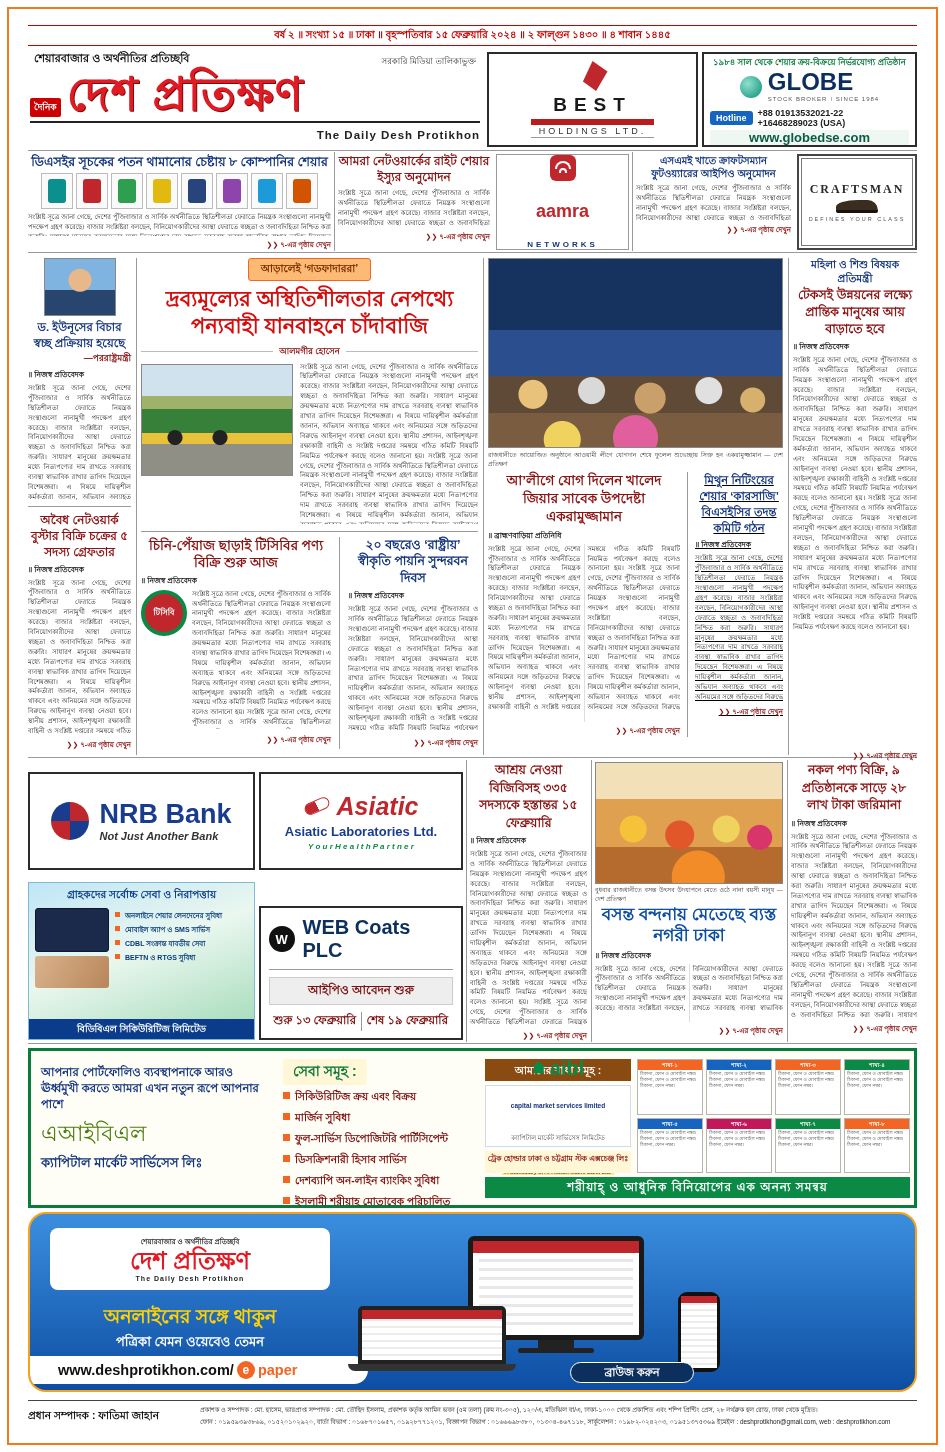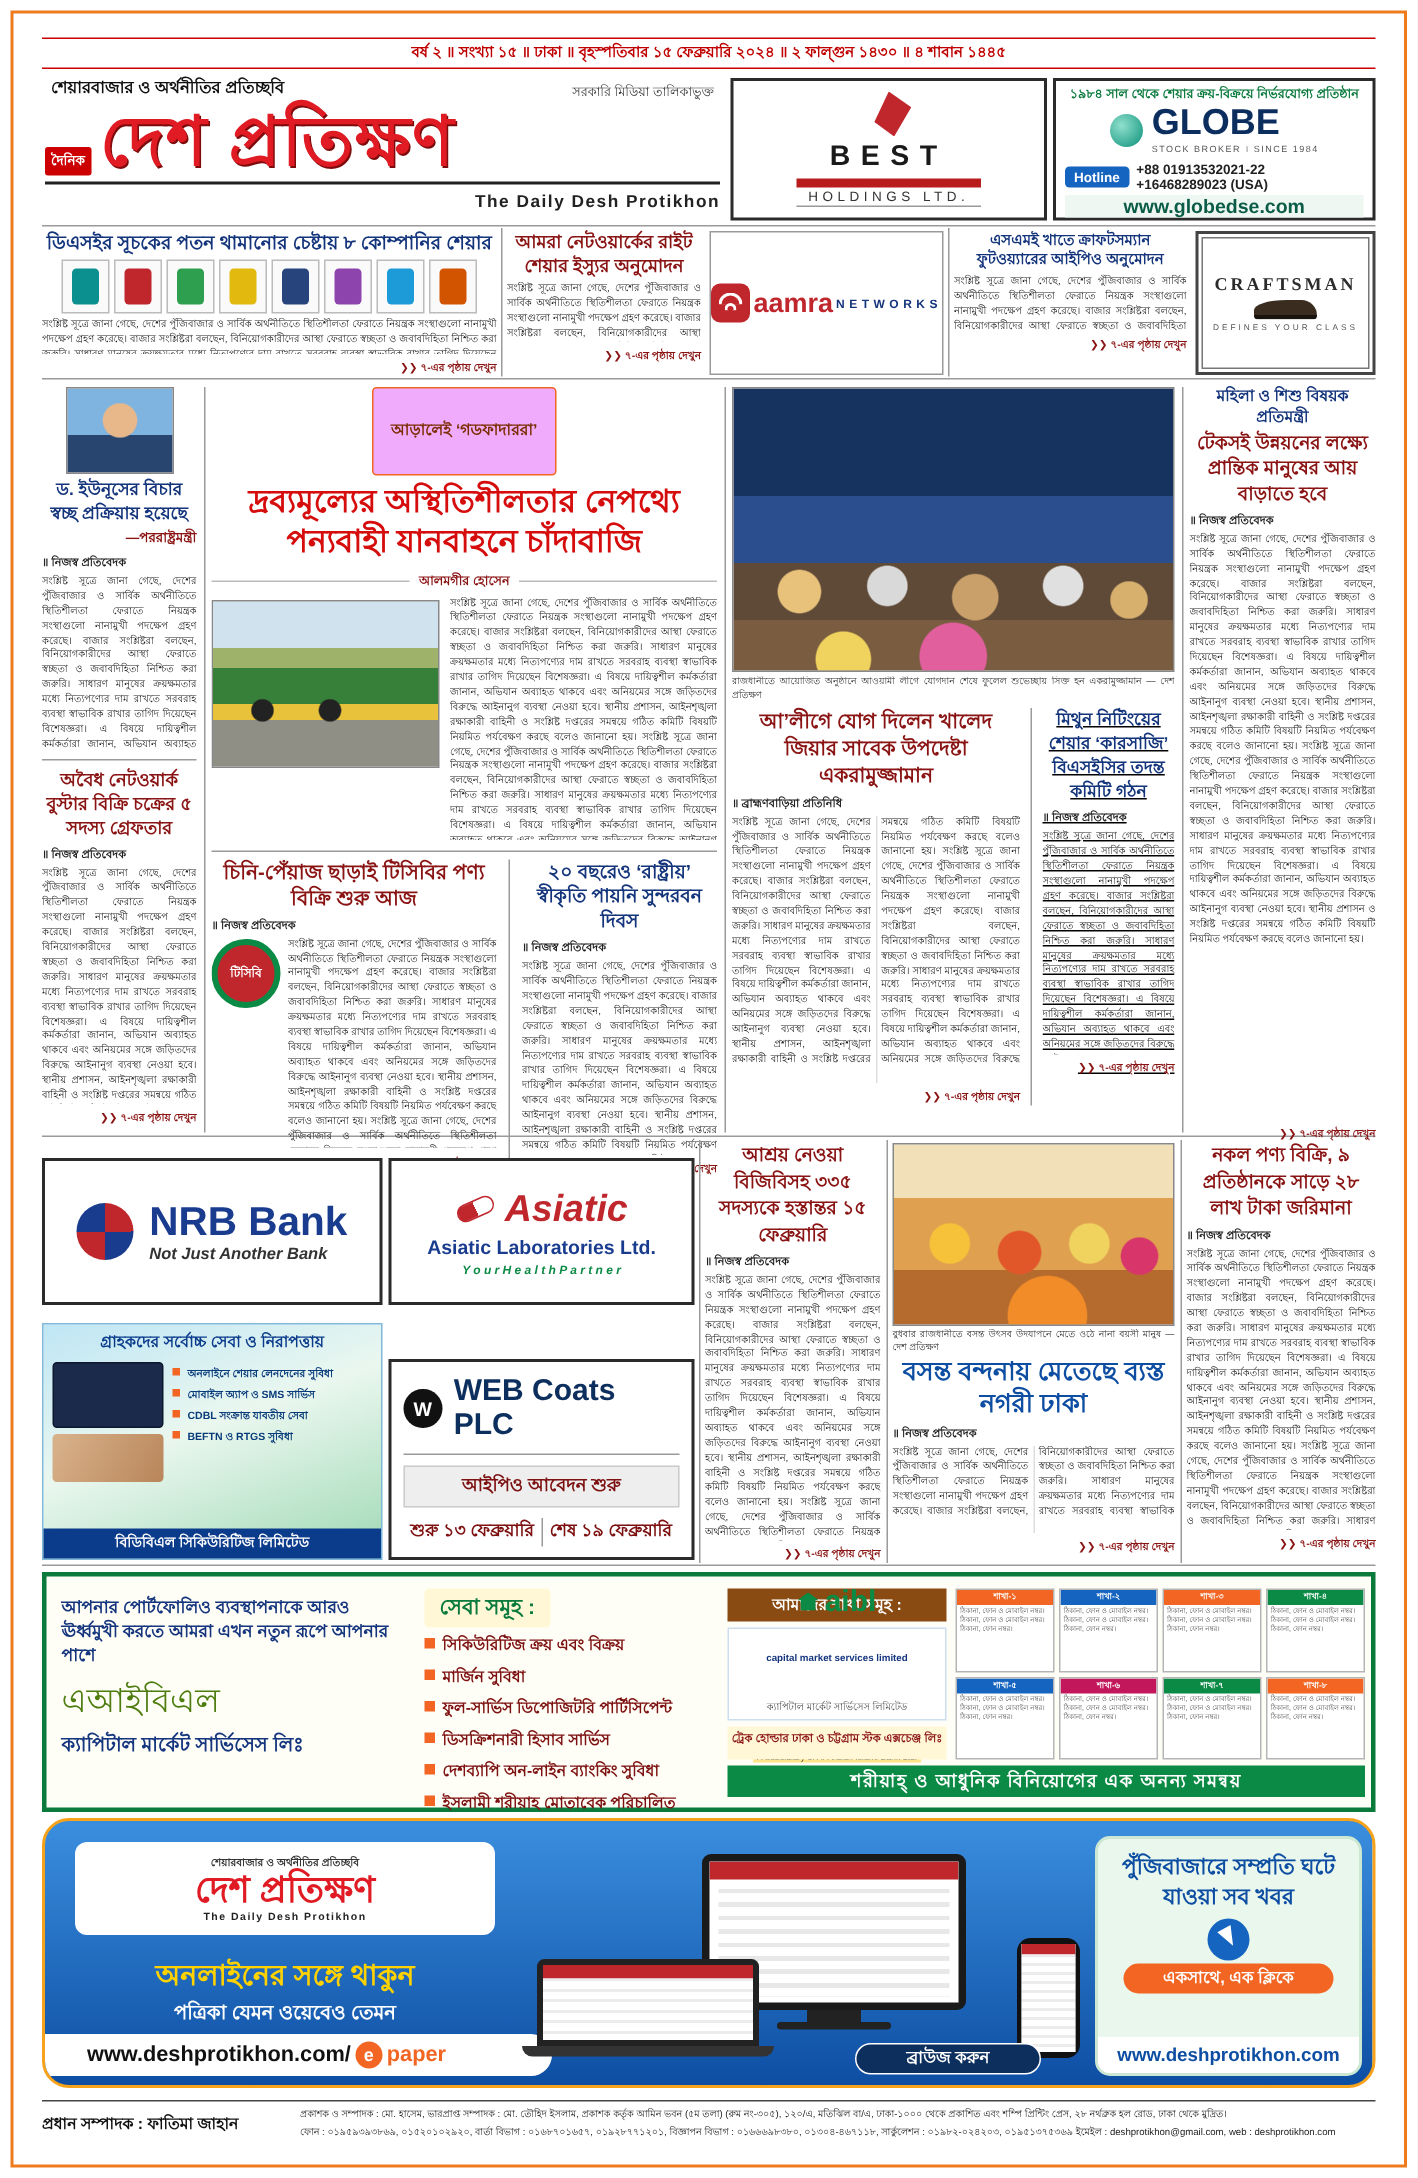--- a/index.html
+++ b/index.html
@@ -9,22 +9,22 @@
   .frame { inset:7px; border:2.5px solid #ee7c1e; pointer-events:none; }
   .hrule { height:1px; background:#9a9a9a; }
   .vrule { width:1px; background:#9a9a9a; }
   .body-sim { font-size:6.6px; line-height:1.5; text-align:justify; color:#1c1c1c; overflow:hidden; }
   .two-col { column-count:2; column-gap:7px; column-rule:1px solid #ddd; }
   .byline { font-size:7.5px; font-weight:bold; color:#222; margin:3px 0 2px; }
   .foot7 { font-size:7px; font-weight:bold; color:#8a1313; text-align:right; margin-top:3px; }
   .hl-red { color:#d60d0d; font-weight:bold; text-align:center; }
   .hl-maroon { color:#8a1313; font-weight:bold; text-align:center; }
   .hl-blue { color:#14357c; font-weight:bold; text-align:center; }
-  .kicker { display:table; margin:0 auto 4px; background:#f0abfc; border:1px solid #f26522; color:#7b2d00;
-            font-size:10.5px; font-weight:bold; padding:20px 12px; border-radius:3px; }
+  .kicker { display:table; margin:0 auto 4px; background:#fdba74; border:1px solid #f26522; color:#7b2d00;
+            font-size:10.5px; font-weight:bold; padding:2px 12px; border-radius:3px; }
   .caption { font-size:6.2px; line-height:1.4; color:#333; text-align:justify; }
   
   .ph { position:relative; overflow:hidden; border:1px solid #888; }
   .ph-event { background:
       radial-gradient(circle at 15% 72%, #e8c27a 0 14px, transparent 15px),
       radial-gradient(circle at 35% 70%, #d9d9d9 0 13px, transparent 14px),
       radial-gradient(circle at 55% 74%, #caa06a 0 15px, transparent 16px),
       radial-gradient(circle at 75% 70%, #e0e0e0 0 13px, transparent 14px),
       radial-gradient(circle at 90% 75%, #d8b06e 0 12px, transparent 13px),
       radial-gradient(circle at 50% 95%, #e25f9e 0 22px, transparent 23px),
@@ -146,21 +146,21 @@
     <div class="body-sim" style="height:24px;">সংশ্লিষ্ট সূত্রে জানা গেছে, দেশের পুঁজিবাজার ও সার্বিক অর্থনীতিতে স্থিতিশীলতা ফেরাতে নিয়ন্ত্রক সংস্থাগুলো নানামুখী পদক্ষেপ গ্রহণ করেছে। বাজার সংশ্লিষ্টরা বলছেন, বিনিয়োগকারীদের আস্থা ফেরাতে স্বচ্ছতা ও জবাবদিহিতা নিশ্চিত করা জরুরি। সাধারণ মানুষের ক্রয়ক্ষমতার মধ্যে নিত্যপণ্যের দাম রাখতে সরবরাহ ব্যবস্থা স্বাভাবিক রাখার তাগিদ দিয়েছেন বিশেষজ্ঞরা। এ বিষয়ে দায়িত্বশীল কর্মকর্তারা জানান, অভিযান অব্যাহত থাকবে এবং অনিয়মের সঙ্গে জড়িতদের বিরুদ্ধে আইনানুগ ব্যবস্থা নেওয়া হবে। স্থানীয় প্রশাসন, আইনশৃঙ্খলা রক্ষাকারী বাহিনী ও সংশ্লিষ্ট দপ্তরের সমন্বয়ে গঠিত কমিটি বিষয়টি নিয়মিত পর্যবেক্ষণ করছে বলেও জানানো হয়। সংশ্লিষ্ট সূত্রে জানা গেছে, দেশের পুঁজিবাজার ও সার্বিক অর্থনীতিতে স্থিতিশীলতা ফেরাতে নিয়ন্ত্রক সংস্থাগুলো নানামুখী পদক্ষেপ গ্রহণ করেছে। বাজার সংশ্লিষ্টরা বলছেন, বিনিয়োগকারীদের আস্থা ফেরাতে স্বচ্ছতা ও জবাবদিহিতা নিশ্চিত করা জরুরি। সাধারণ মানুষের ক্রয়ক্ষমতার মধ্যে নিত্যপণ্যের দাম রাখতে সরবরাহ ব্যবস্থা স্বাভাবিক রাখার তাগিদ দিয়েছেন বিশেষজ্ঞরা। এ বিষয়ে দায়িত্বশীল কর্মকর্তারা জানান, অভিযান অব্যাহত থাকবে এবং অনিয়মের সঙ্গে জড়িতদের বিরুদ্ধে আইনানুগ ব্যবস্থা নেওয়া হবে। স্থানীয় প্রশাসন ও সংশ্লিষ্ট দপ্তরের সমন্বয়ে গঠিত কমিটি বিষয়টি নিয়মিত পর্যবেক্ষণ করছে বলেও জানানো হয়।</div>
     <div class="foot7">❯❯ ৭-এর পৃষ্ঠায় দেখুন</div>
   </div>
 
   <div class="abs" style="left:338px;top:154px;width:291px;height:96px;display:flex;gap:6px;">
     <div style="width:152px;">
       <div class="hl-maroon" style="font-size:12px;line-height:1.3;">আমরা নেটওয়ার্কের রাইট শেয়ার ইস্যুর অনুমোদন</div>
       <div class="body-sim" style="height:40px;margin-top:3px;">সংশ্লিষ্ট সূত্রে জানা গেছে, দেশের পুঁজিবাজার ও সার্বিক অর্থনীতিতে স্থিতিশীলতা ফেরাতে নিয়ন্ত্রক সংস্থাগুলো নানামুখী পদক্ষেপ গ্রহণ করেছে। বাজার সংশ্লিষ্টরা বলছেন, বিনিয়োগকারীদের আস্থা ফেরাতে স্বচ্ছতা ও জবাবদিহিতা নিশ্চিত করা জরুরি। সাধারণ মানুষের ক্রয়ক্ষমতার মধ্যে নিত্যপণ্যের দাম রাখতে সরবরাহ ব্যবস্থা স্বাভাবিক রাখার তাগিদ দিয়েছেন বিশেষজ্ঞরা। এ বিষয়ে দায়িত্বশীল কর্মকর্তারা জানান, অভিযান অব্যাহত থাকবে এবং অনিয়মের সঙ্গে জড়িতদের বিরুদ্ধে আইনানুগ ব্যবস্থা নেওয়া হবে। স্থানীয় প্রশাসন, আইনশৃঙ্খলা রক্ষাকারী বাহিনী ও সংশ্লিষ্ট দপ্তরের সমন্বয়ে গঠিত কমিটি বিষয়টি নিয়মিত পর্যবেক্ষণ করছে বলেও জানানো হয়। সংশ্লিষ্ট সূত্রে জানা গেছে, দেশের পুঁজিবাজার ও সার্বিক অর্থনীতিতে স্থিতিশীলতা ফেরাতে নিয়ন্ত্রক সংস্থাগুলো নানামুখী পদক্ষেপ গ্রহণ করেছে। বাজার সংশ্লিষ্টরা বলছেন, বিনিয়োগকারীদের আস্থা ফেরাতে স্বচ্ছতা ও জবাবদিহিতা নিশ্চিত করা জরুরি। সাধারণ মানুষের ক্রয়ক্ষমতার মধ্যে নিত্যপণ্যের দাম রাখতে সরবরাহ ব্যবস্থা স্বাভাবিক রাখার তাগিদ দিয়েছেন বিশেষজ্ঞরা। এ বিষয়ে দায়িত্বশীল কর্মকর্তারা জানান, অভিযান অব্যাহত থাকবে এবং অনিয়মের সঙ্গে জড়িতদের বিরুদ্ধে আইনানুগ ব্যবস্থা নেওয়া হবে। স্থানীয় প্রশাসন ও সংশ্লিষ্ট দপ্তরের সমন্বয়ে গঠিত কমিটি বিষয়টি নিয়মিত পর্যবেক্ষণ করছে বলেও জানানো হয়।</div>
       <div class="foot7">❯❯ ৭-এর পৃষ্ঠায় দেখুন</div>
     </div>
-    <div style="flex:1;border:1px solid #999;display:flex;flex-direction:row;align-items:center;justify-content:space-between;gap:2px;">
+    <div style="flex:1;border:1px solid #999;display:flex;flex-direction:column;align-items:center;justify-content:space-between;gap:2px;">
       <div style="width:26px;height:26px;border-radius:6px;background:#c0272d;position:relative;">
         <span style="position:absolute;left:5px;top:6px;width:16px;height:8px;border:2px solid #fff;border-bottom:none;border-radius:10px 10px 0 0;"></span>
         <span style="position:absolute;left:9px;top:13px;width:8px;height:5px;border:2px solid #fff;border-bottom:none;border-radius:6px 6px 0 0;"></span>
       </div>
       <div style="font-size:18px;font-weight:bold;color:#c0272d;line-height:1;">aamra</div>
       <div style="font-size:8px;letter-spacing:3px;color:#14357c;font-weight:bold;">NETWORKS</div>
     </div>
   </div>
 
   <div class="abs" style="left:636px;top:154px;width:281px;height:96px;display:flex;gap:6px;">
@@ -461,28 +461,20 @@
     </div>
     <div style="position:absolute;left:318px;top:150px;width:168px;height:7px;background:#333;border-radius:0 0 8px 8px;"></div>
     <div style="position:absolute;left:648px;top:78px;width:42px;height:80px;background:#111;border-radius:9px;padding:4px 3px;">
       <div style="height:100%;background:#fff;overflow:hidden;">
         <div style="height:7px;background:#c0272d;"></div>
         <div style="height:100%;background:repeating-linear-gradient(180deg,#ececec 0 2px,#fff 2px 6px);"></div>
       </div>
     </div>
     <div class="pill" style="position:absolute;left:540px;top:148px;width:124px;height:21px;background:#0d2f5e;border:1px solid #fff;color:#fff;font-size:11px;line-height:19px;">ব্রাউজ করুন</div>
 
-    <div style="position:absolute;left:700px;top:10px;width:178px;height:160px;background:#e9f7ed;border:2px solid #cde8d2;border-radius:10px;overflow:hidden;">
-      <div style="padding:10px 12px 2px;font-size:14.5px;font-weight:bold;color:#0d4ea3;text-align:center;line-height:1.35;">পুঁজিবাজারে সম্প্রতি ঘটে যাওয়া সব খবর</div>
-      <div style="width:28px;height:28px;border-radius:50%;background:#1565c0;margin:2px auto;position:relative;">
-        <span style="position:absolute;left:9px;top:6px;width:0;height:0;border-left:5px solid transparent;border-right:5px solid transparent;border-top:13px solid #fff;transform:rotate(-28deg);"></span>
-      </div>
-      <div class="pill" style="margin:2px auto 0;width:140px;height:20px;background:#f26522;color:#fff;font-size:11px;line-height:20px;">একসাথে, এক ক্লিকে</div>
-      <div style="position:absolute;left:0;right:0;bottom:0;height:24px;background:#fff;color:#0d4ea3;font-size:12.5px;font-weight:bold;text-align:center;line-height:24px;">www.deshprotikhon.com</div>
-    </div>
   </div>
 
   <div class="abs hrule" style="left:28px;top:1400px;width:889px;background:#444;"></div>
   <div class="abs" style="left:28px;top:1408px;width:170px;font-size:10.5px;font-weight:bold;color:#111;">প্রধান সম্পাদক : ফাতিমা জাহান</div>
   <div class="abs" style="left:200px;top:1405px;width:717px;">
     <div style="font-size:6.4px;line-height:1.5;color:#222;text-align:justify;">প্রকাশক ও সম্পাদক : মো. হাসেম, ভারপ্রাপ্ত সম্পাদক : মো. তৌহিদ ইসলাম, প্রকাশক কর্তৃক আমিন ভবন (৫ম তলা) (রুম নং-৩০৫), ১২০/এ, মতিঝিল বা/এ, ঢাকা-১০০০ থেকে প্রকাশিত এবং শম্পি প্রিন্টিং প্রেস, ২৮ নর্থব্রুক হল রোড, ঢাকা থেকে মুদ্রিত।</div>
     <div style="font-size:6.4px;line-height:1.5;color:#222;text-align:justify;margin-top:2px;">ফোন : ০১৯৫৯৩৯৩৮৬৯, ০১৫২০১০২৯২০, বার্তা বিভাগ : ০১৬৮৭০১৬৫৭, ০১৯২৮৭৭১২০১, বিজ্ঞাপন বিভাগ : ০১৬৬৬৯৮৩৮০, ০১৩০৪-৪৬৭১১৮, সার্কুলেশন : ০১৯৮২-০২৪২০৩, ০১৯৫১৩৭৫৩৬৯ ইমেইল : deshprotikhon@gmail.com, web : deshprotikhon.com</div>
   </div>
 </div>
 

